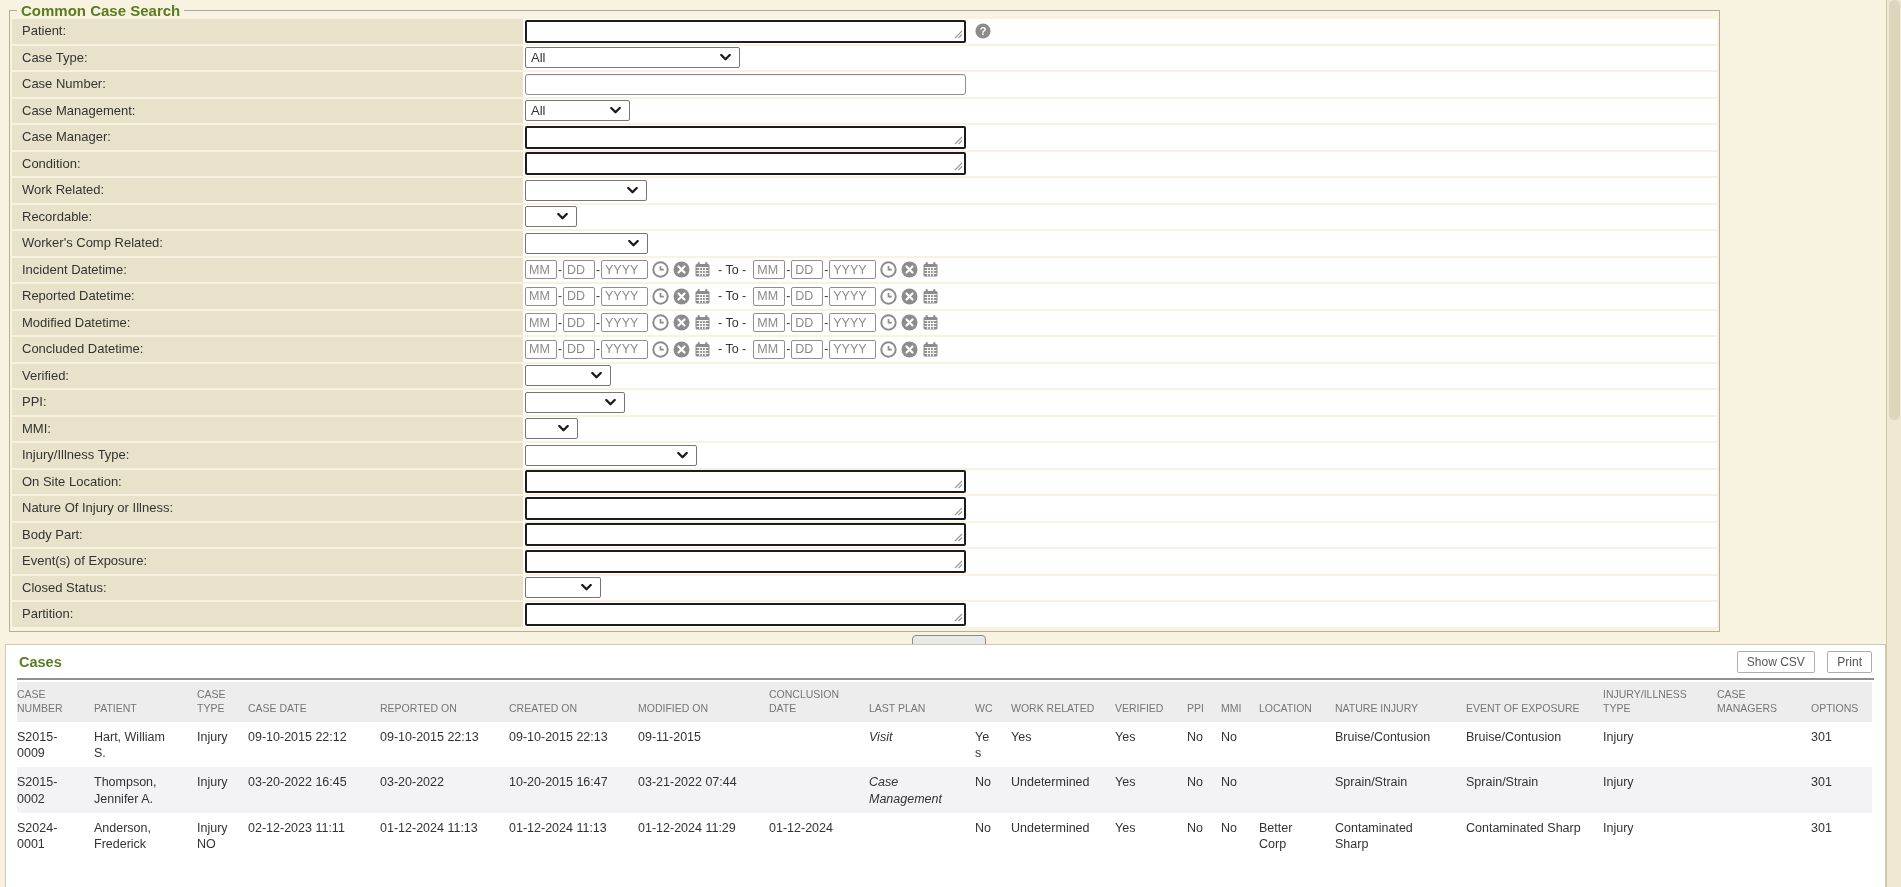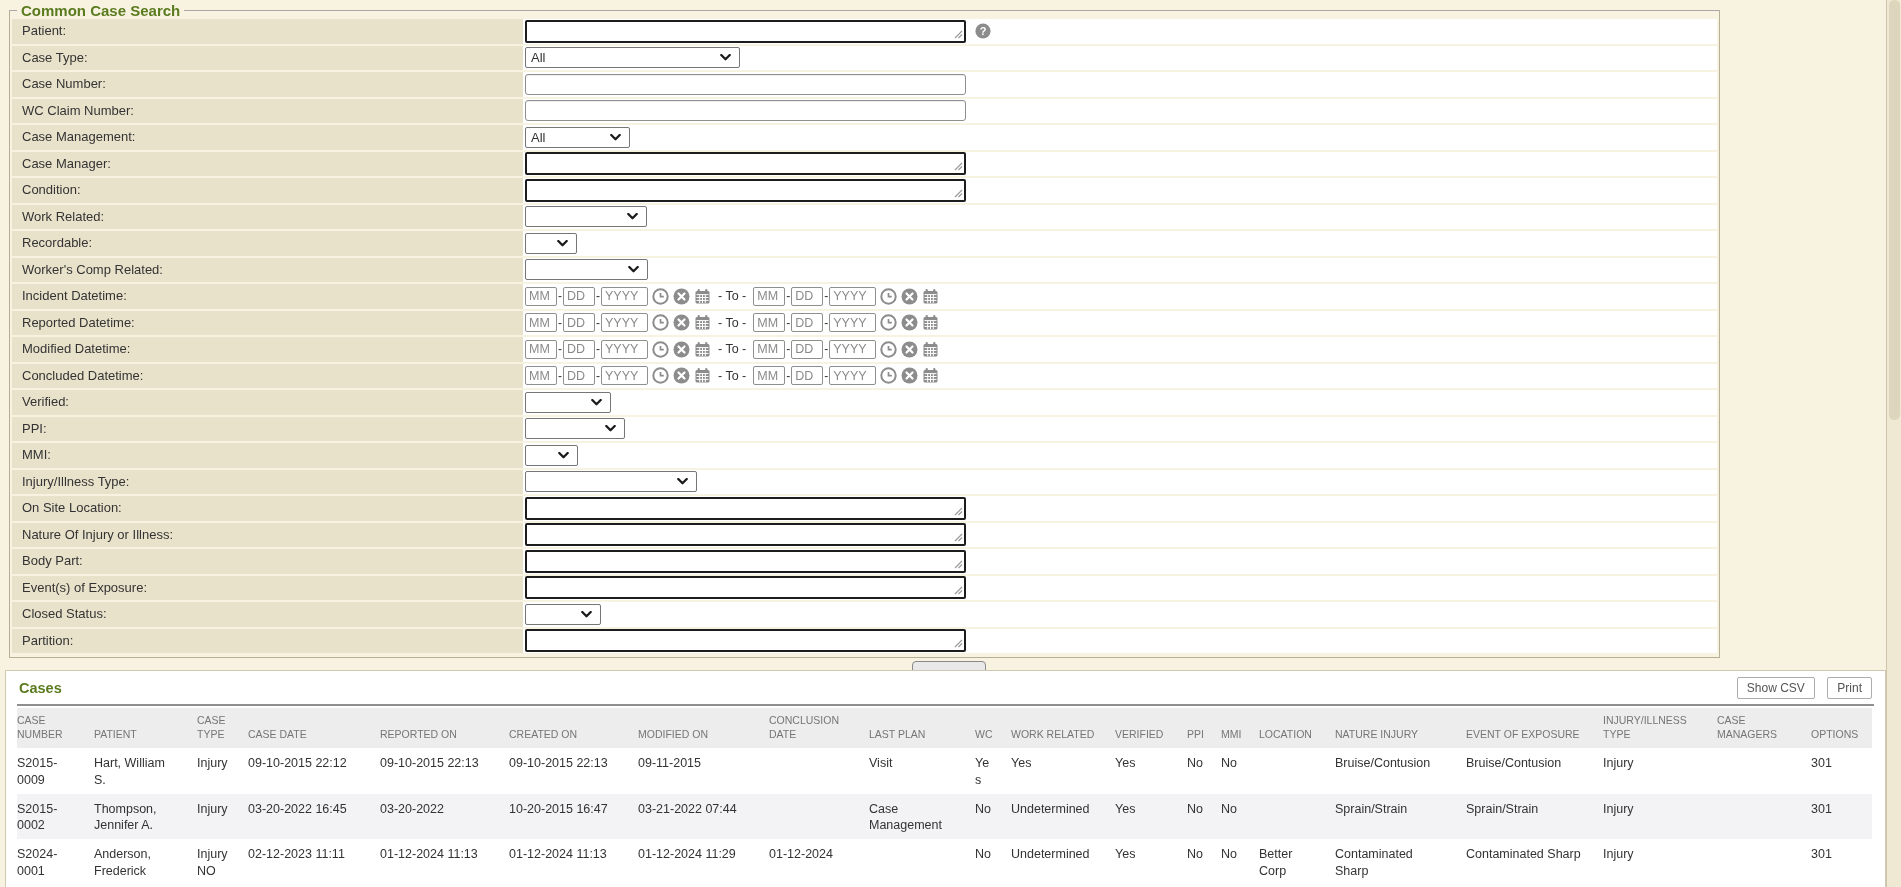--- a/index.html
+++ b/index.html
@@ -106,21 +106,21 @@
     padding:5px 20px 7px 0; line-height:1.35;
   }
   table.cases th:last-child { padding-right:4px; }
   table.cases td {
     font-size:12.5px; vertical-align:top;
     padding:7px 18px 6px 0; line-height:1.3;
     word-wrap:break-word;
   }
   table.cases tbody tr { height:45px; }
   table.cases tbody tr.alt { background:#f3f3f6; }
-  .italic { }
+  .italic { font-style:italic; }
   
   #scroll-strip {
     position:absolute; top:0; right:0;
     width:15px; height:887px;
     background:#efe8d2; border-left:1px solid #cdc6ad;
   }
   #scroll-thumb {
     position:absolute; top:0; left:2px;
     width:11px; height:420px;
     background:#ddd5bc; border-radius:6px;
@@ -155,26 +155,20 @@
           <div class="sel" style="width:215px">
             <span class="sel-val">All</span>
             <svg width="11" height="7" viewBox="0 0 11 7" style="flex:none">
               <polyline points="1.3,1 5.5,5.2 9.7,1" fill="none" stroke="#1a1a1a" stroke-width="2.3" stroke-linecap="round" stroke-linejoin="round"></polyline>
             </svg>
           </div>
         </div>
       </div>
       <div class="frow">
         <div class="flabel">Case Number:</div>
-        <div class="fctrl">
-          <input class="txt" readonly="" value="" style="">
-        </div>
-      </div>
-      <div class="frow">
-        <div class="flabel">WC Claim Number:</div>
         <div class="fctrl">
           <input class="txt" readonly="" value="" style="">
         </div>
       </div>
       <div class="frow">
         <div class="flabel">Case Management:</div>
         <div class="fctrl">
           <div class="sel" style="width:105px">
             <span class="sel-val">All</span>
             <svg width="11" height="7" viewBox="0 0 11 7" style="flex:none">

